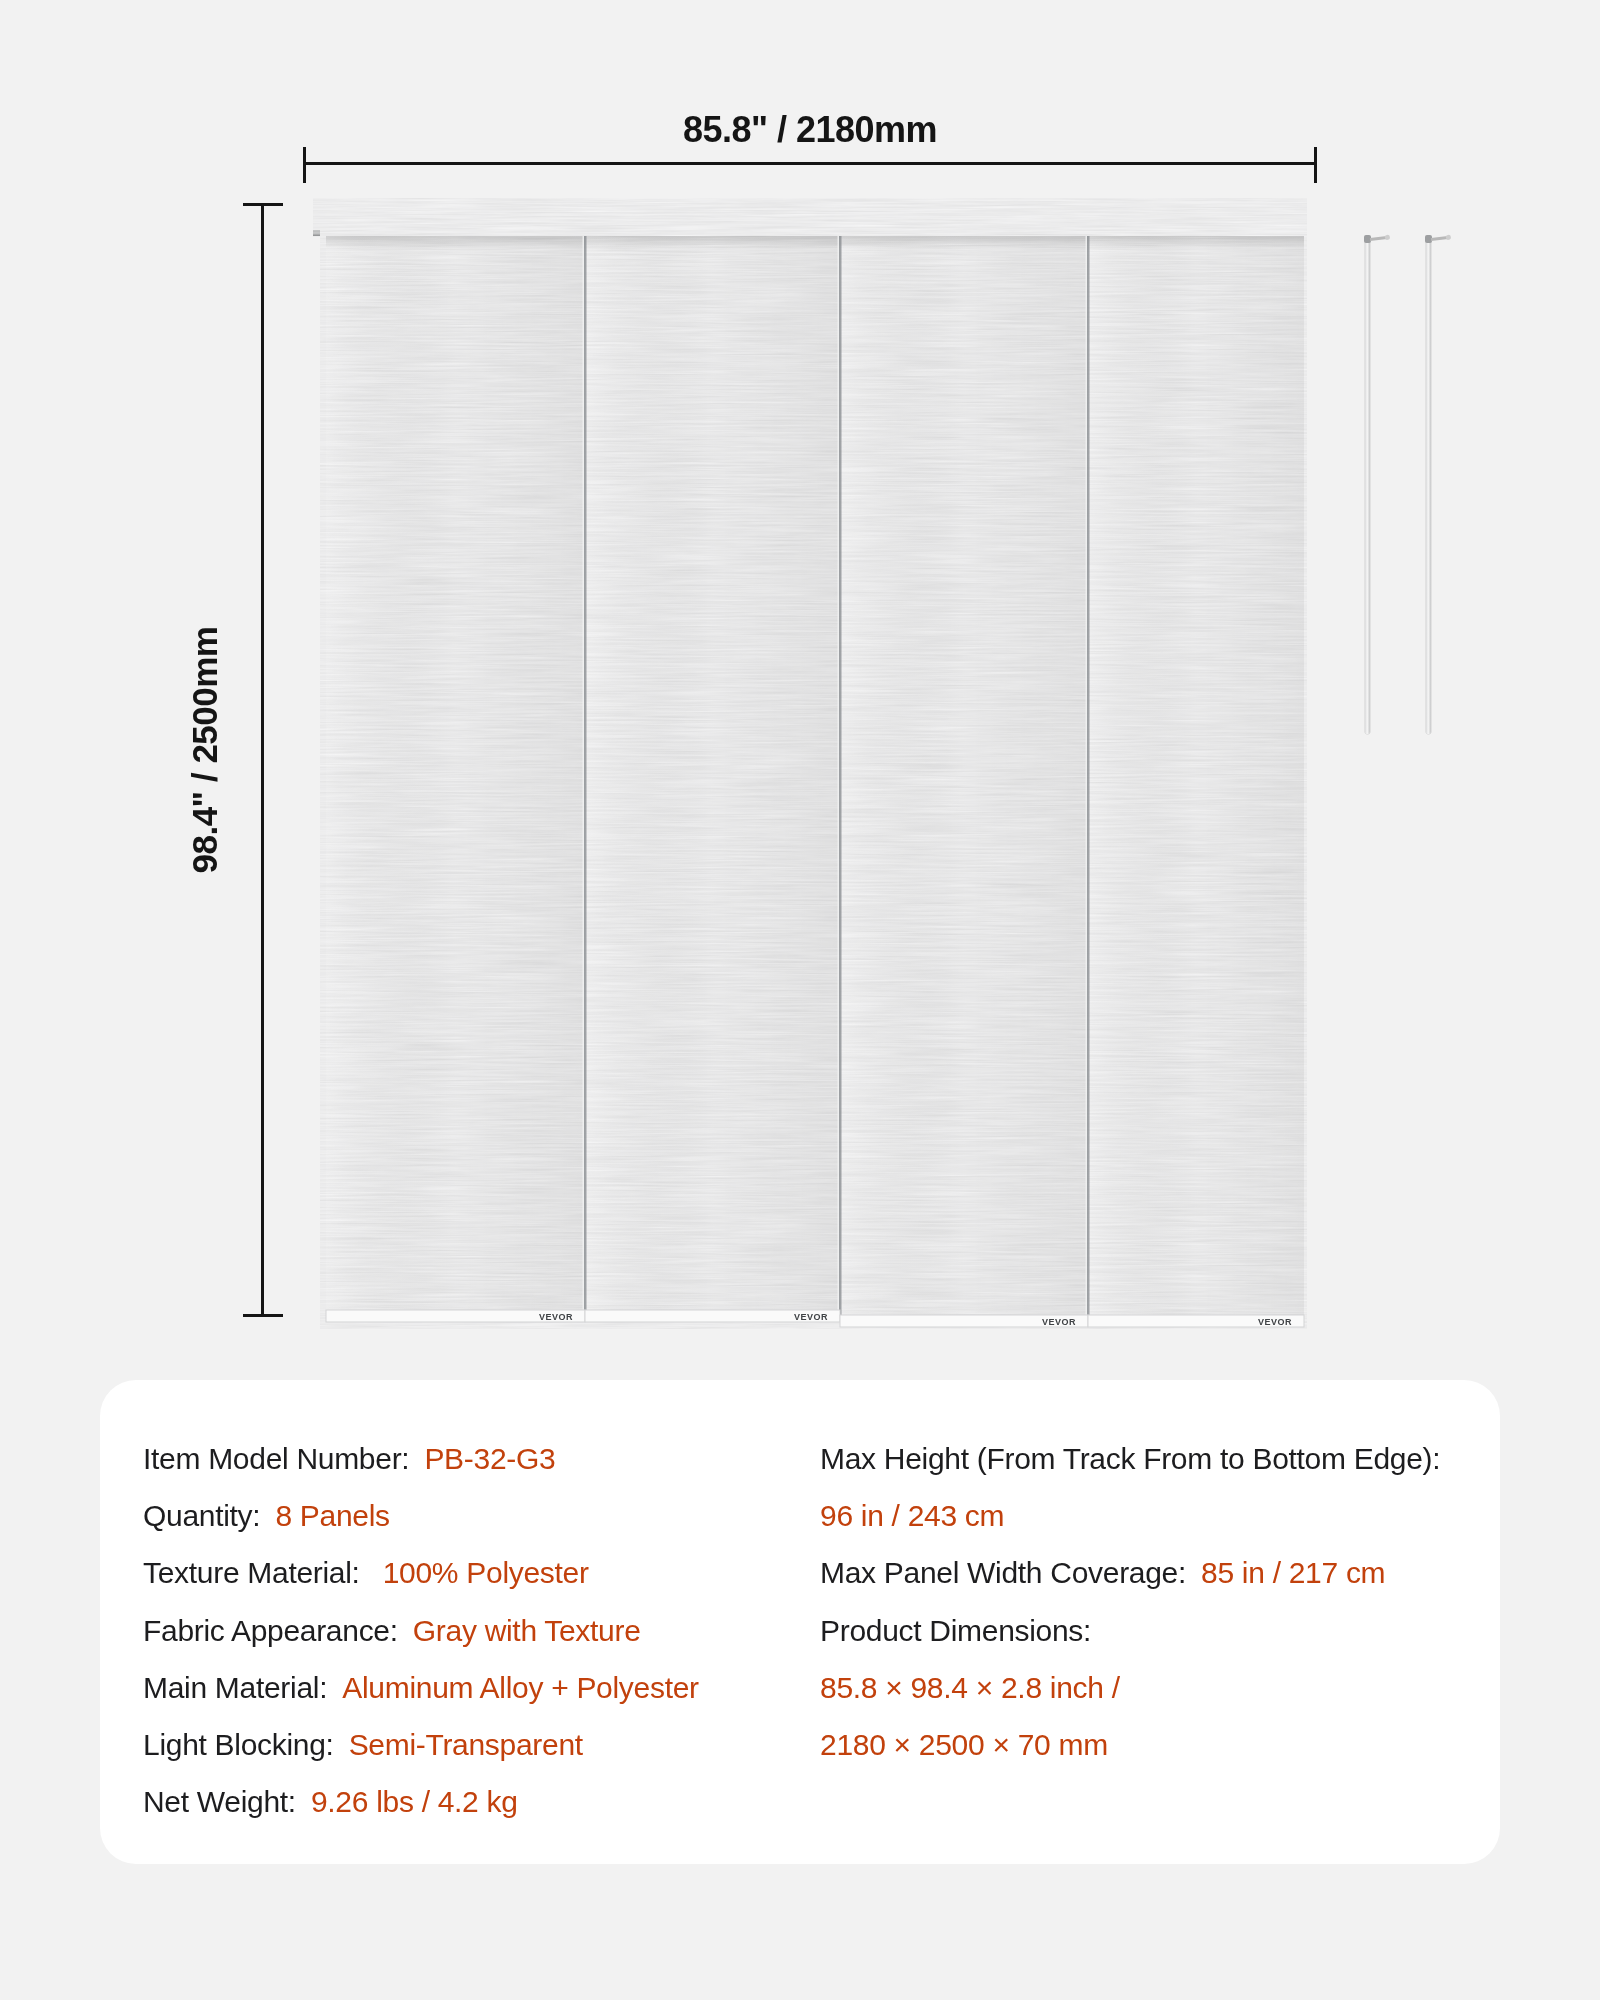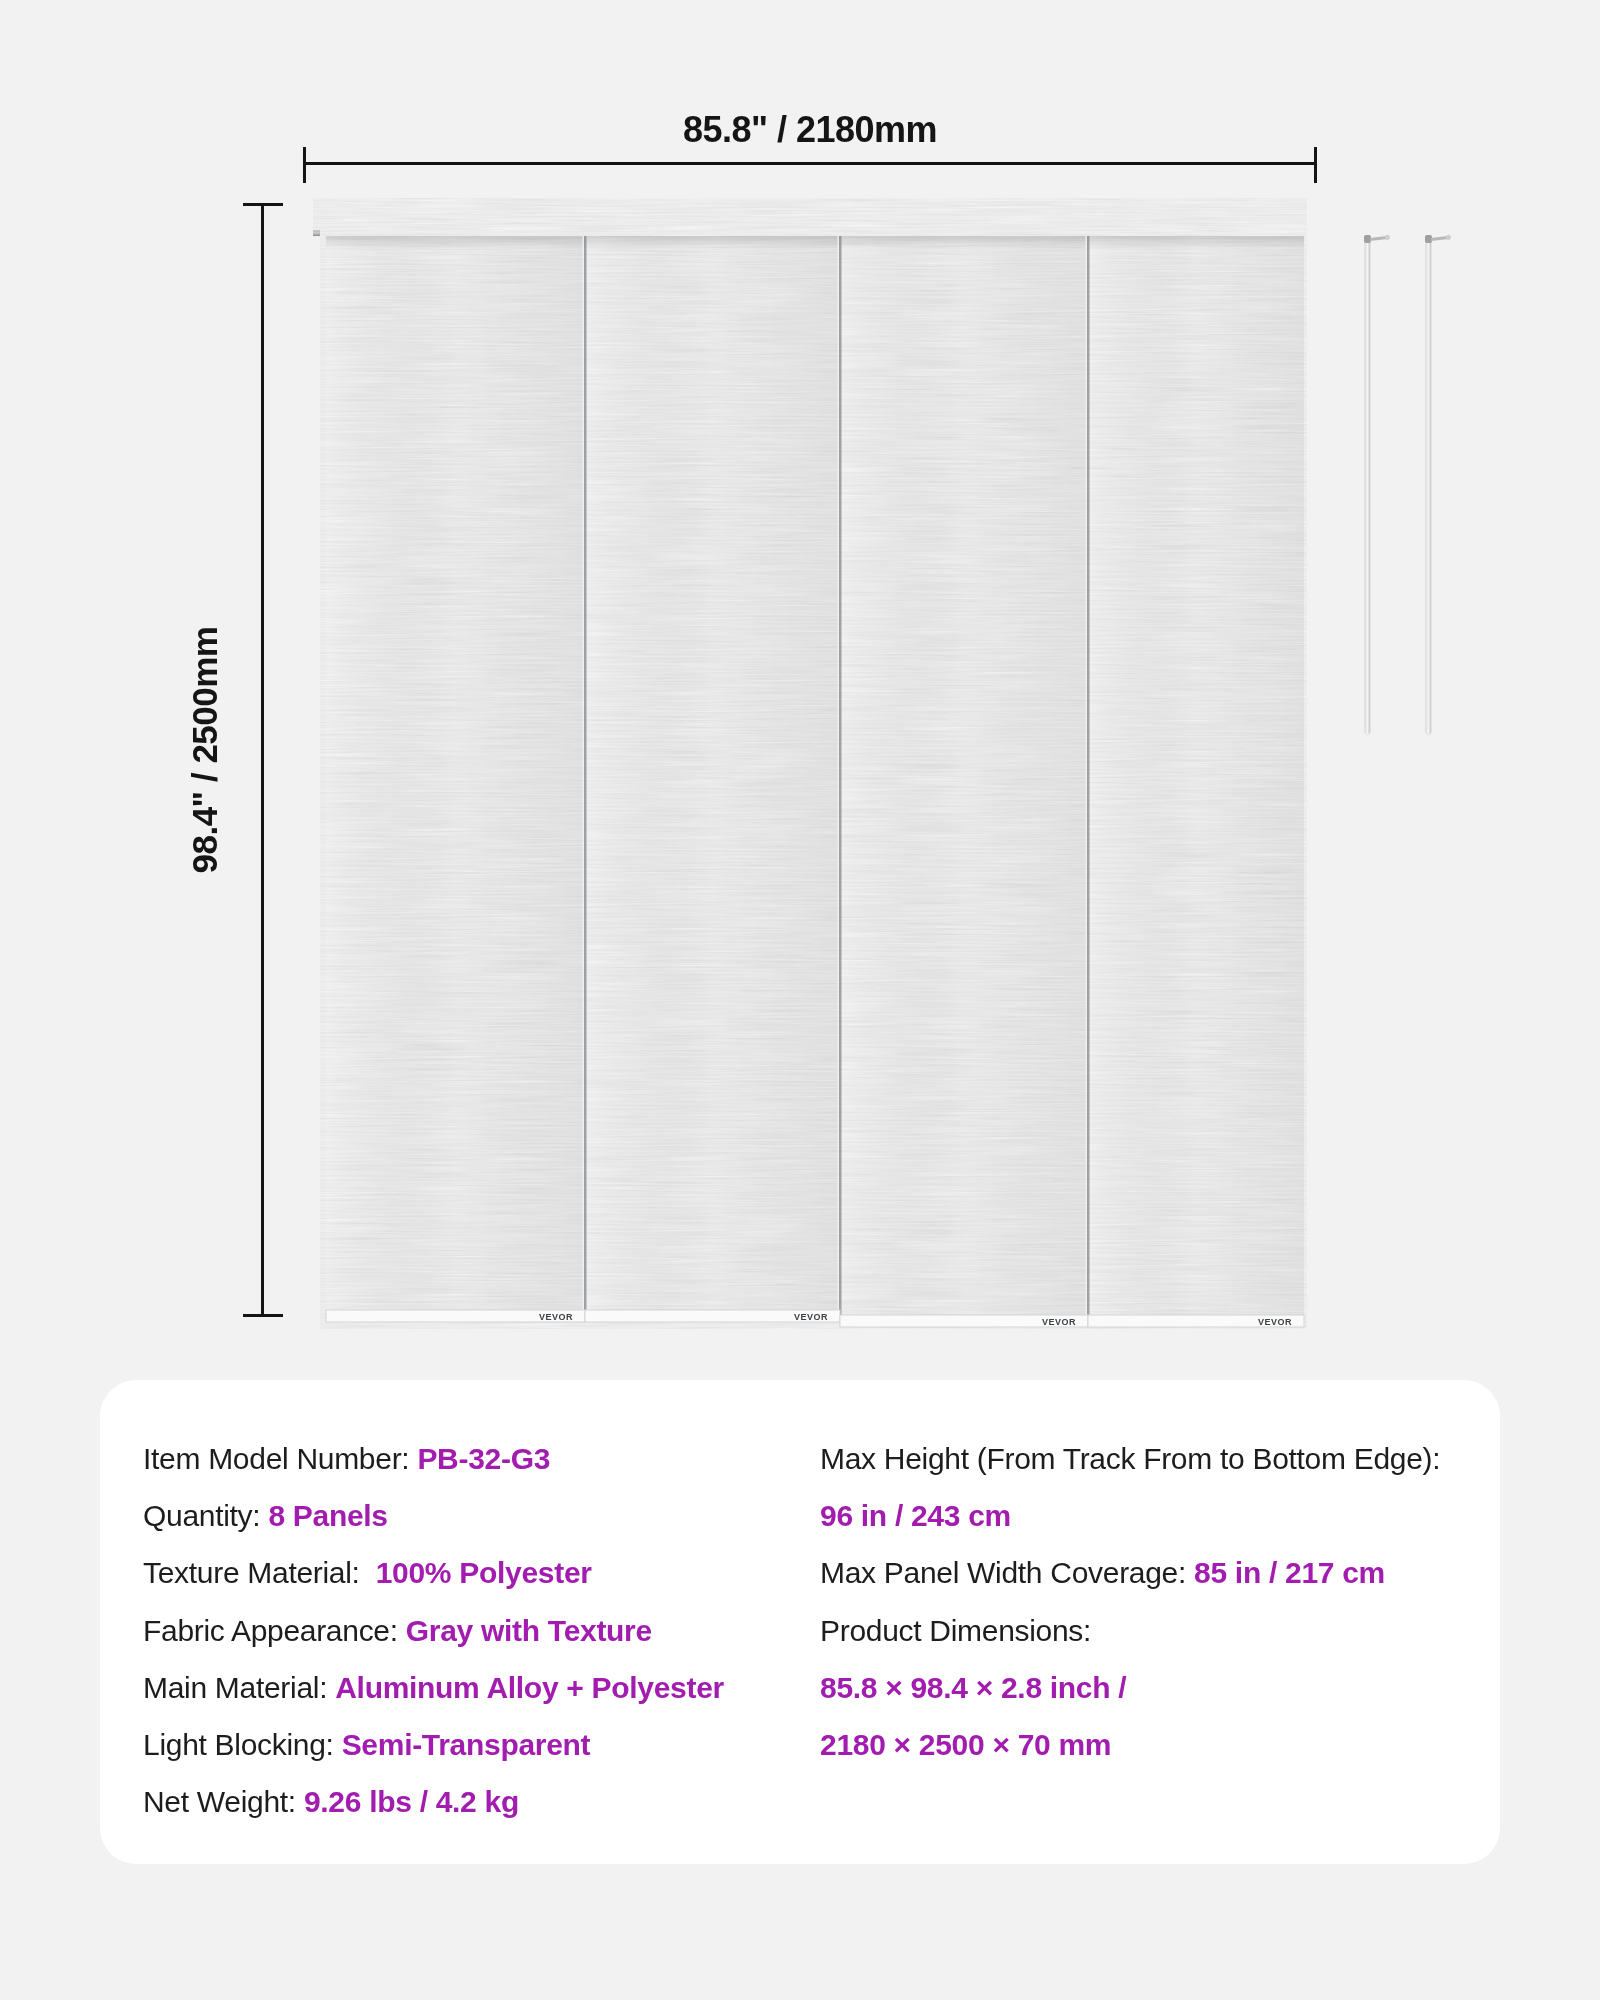--- a/index.html
+++ b/index.html
@@ -69,24 +69,24 @@
     position:absolute;left:100px;top:1380px;width:1400px;height:484px;
     background:#ffffff;border-radius:36px;
     box-sizing:border-box;padding:50px 0 0 43px;
     display:flex;
   }
   .spec-col{display:flex;flex-direction:column;}
   .spec-col-left{width:677px;flex:0 0 677px;}
   .spec-col-right{flex:1 1 auto;}
   .spec-row{
     height:57.3px;display:flex;align-items:center;
-    font-size:30px;letter-spacing:-0.3px;
+    font-size:30px;letter-spacing:-0.3px;gap:7px;
   }
   .spec-label{color:#1d1d1f;font-weight:400;white-space:pre;}
-  .spec-value{color:#a21caf;font-weight:700;white-space:pre;}
+  .spec-value{color:#c2410c;font-weight:400;white-space:pre;}
 </style>
 </head>
 <body>
 
 <div class="scene">
 
   <div class="dim-h-label">85.8" / 2180mm</div>
   <div class="dim-h-line"></div>
 
   <div class="dim-v-line"></div>

